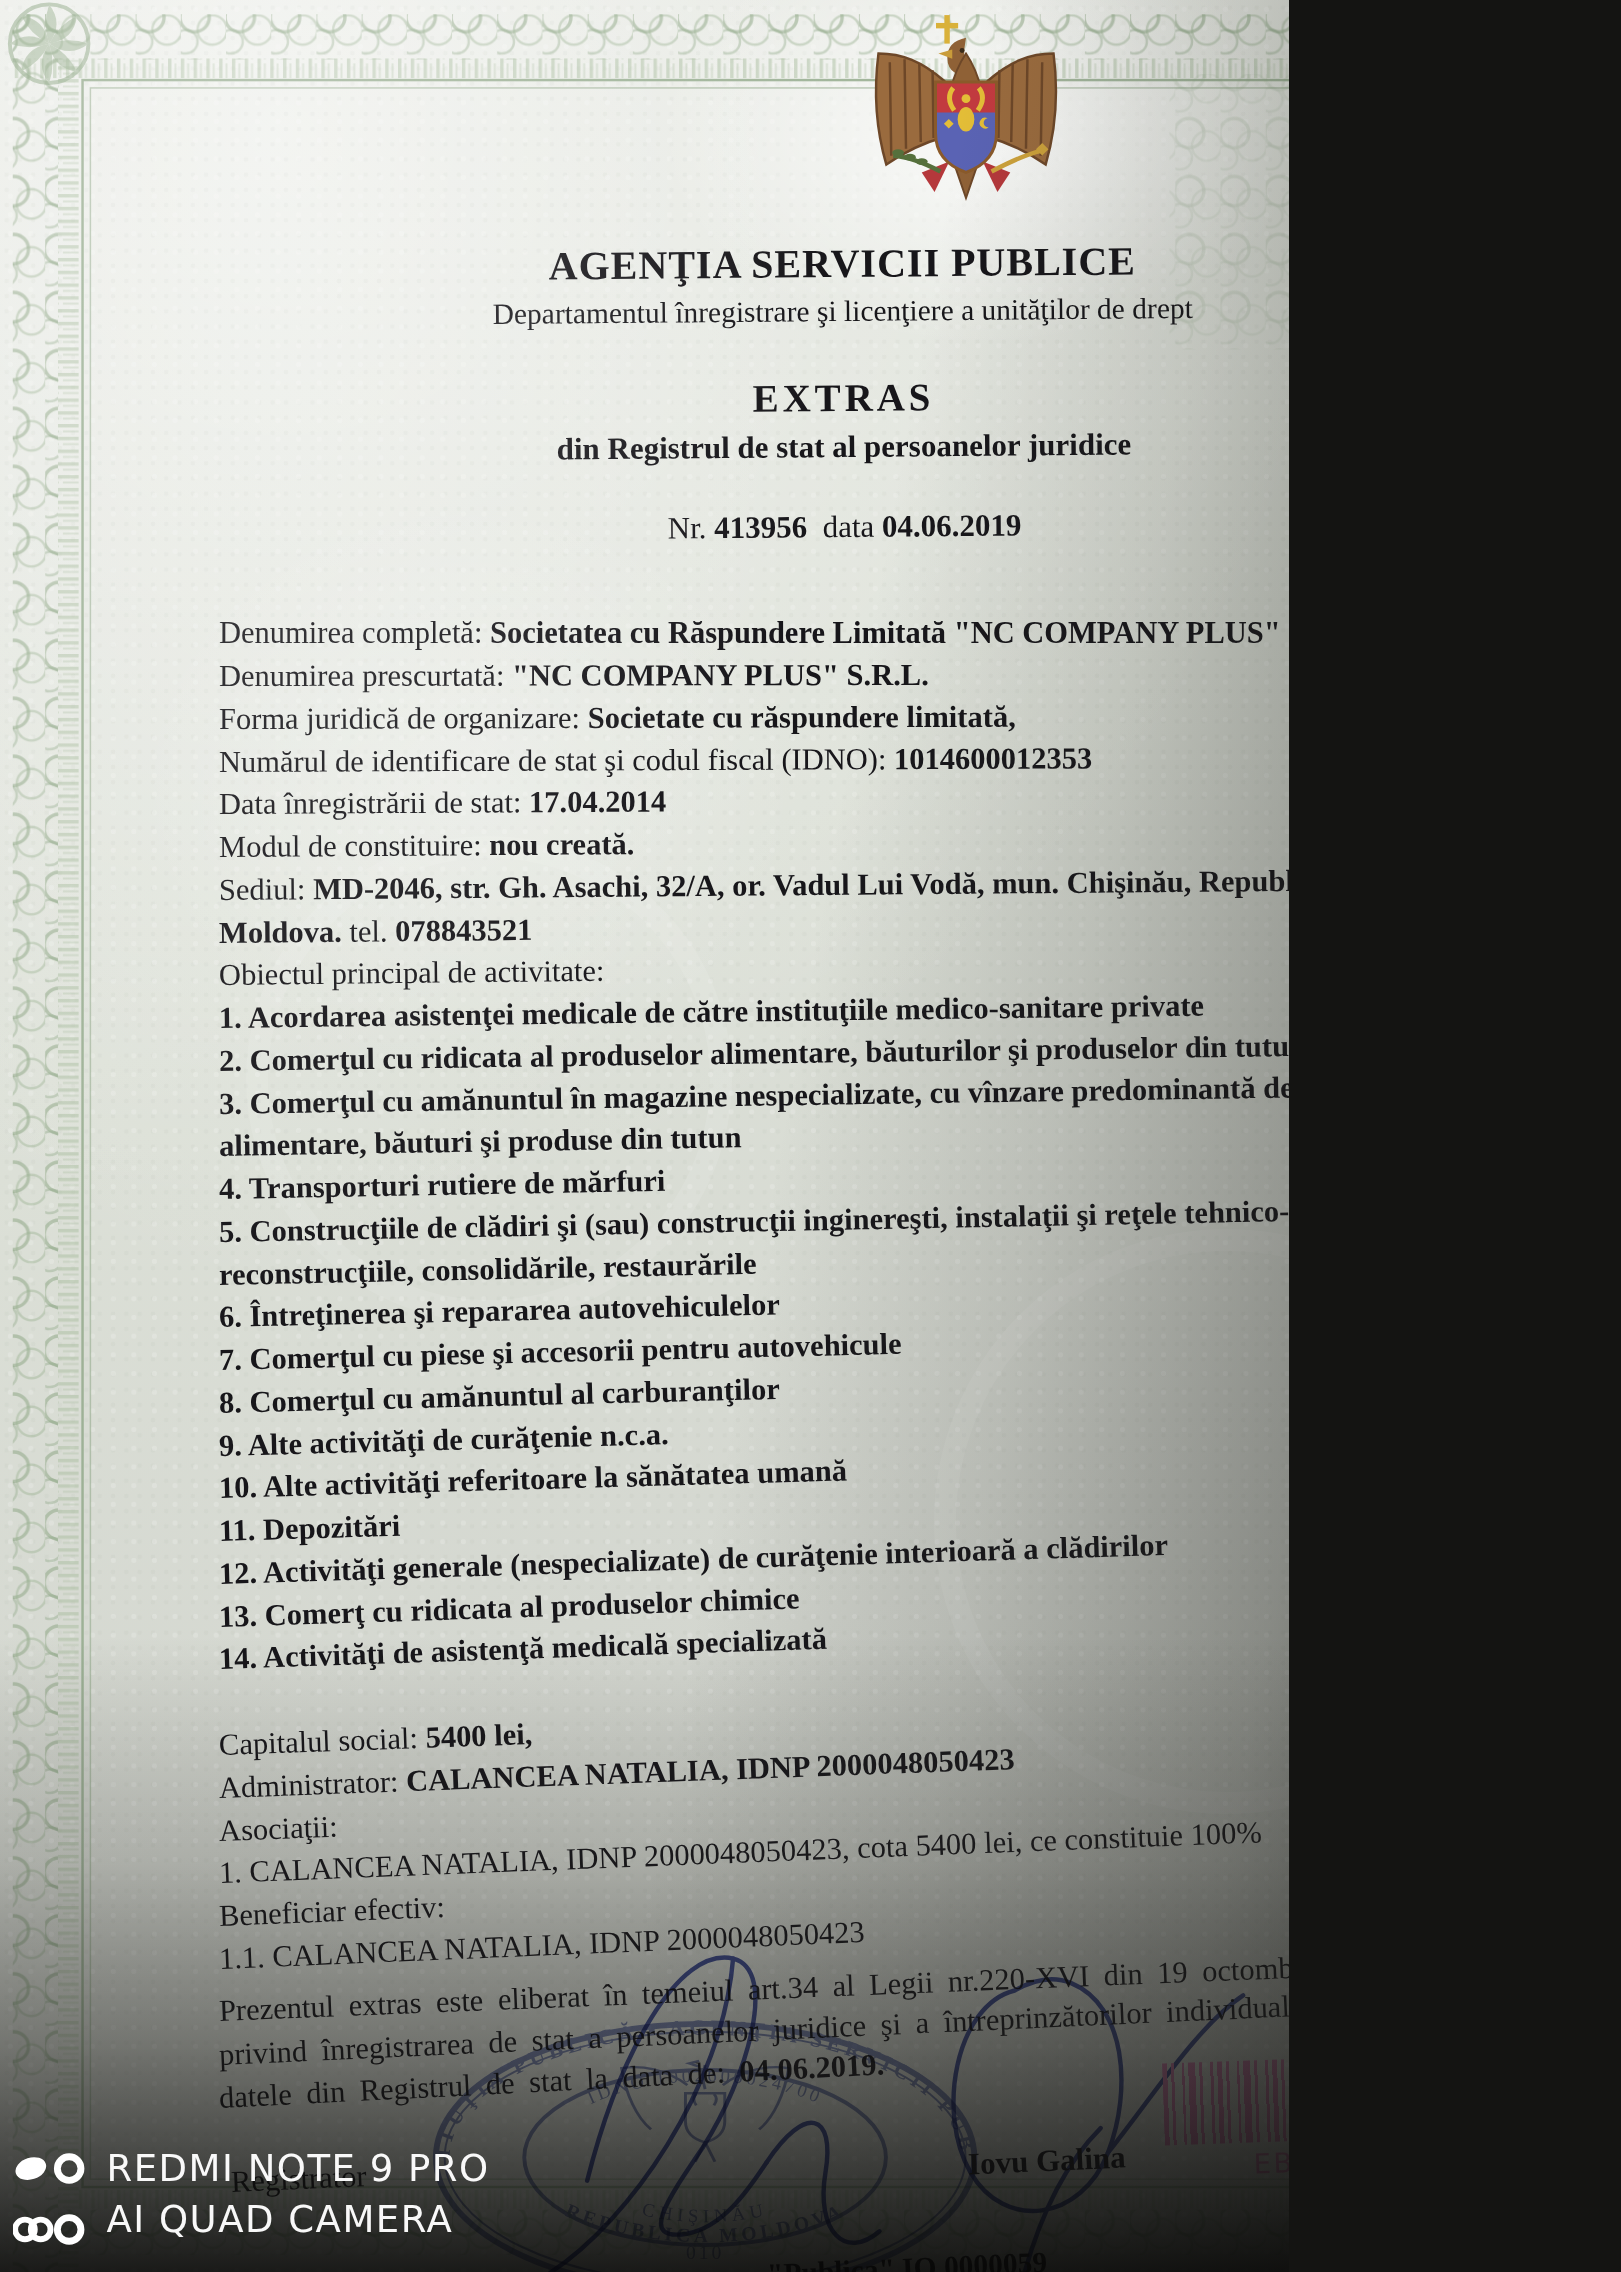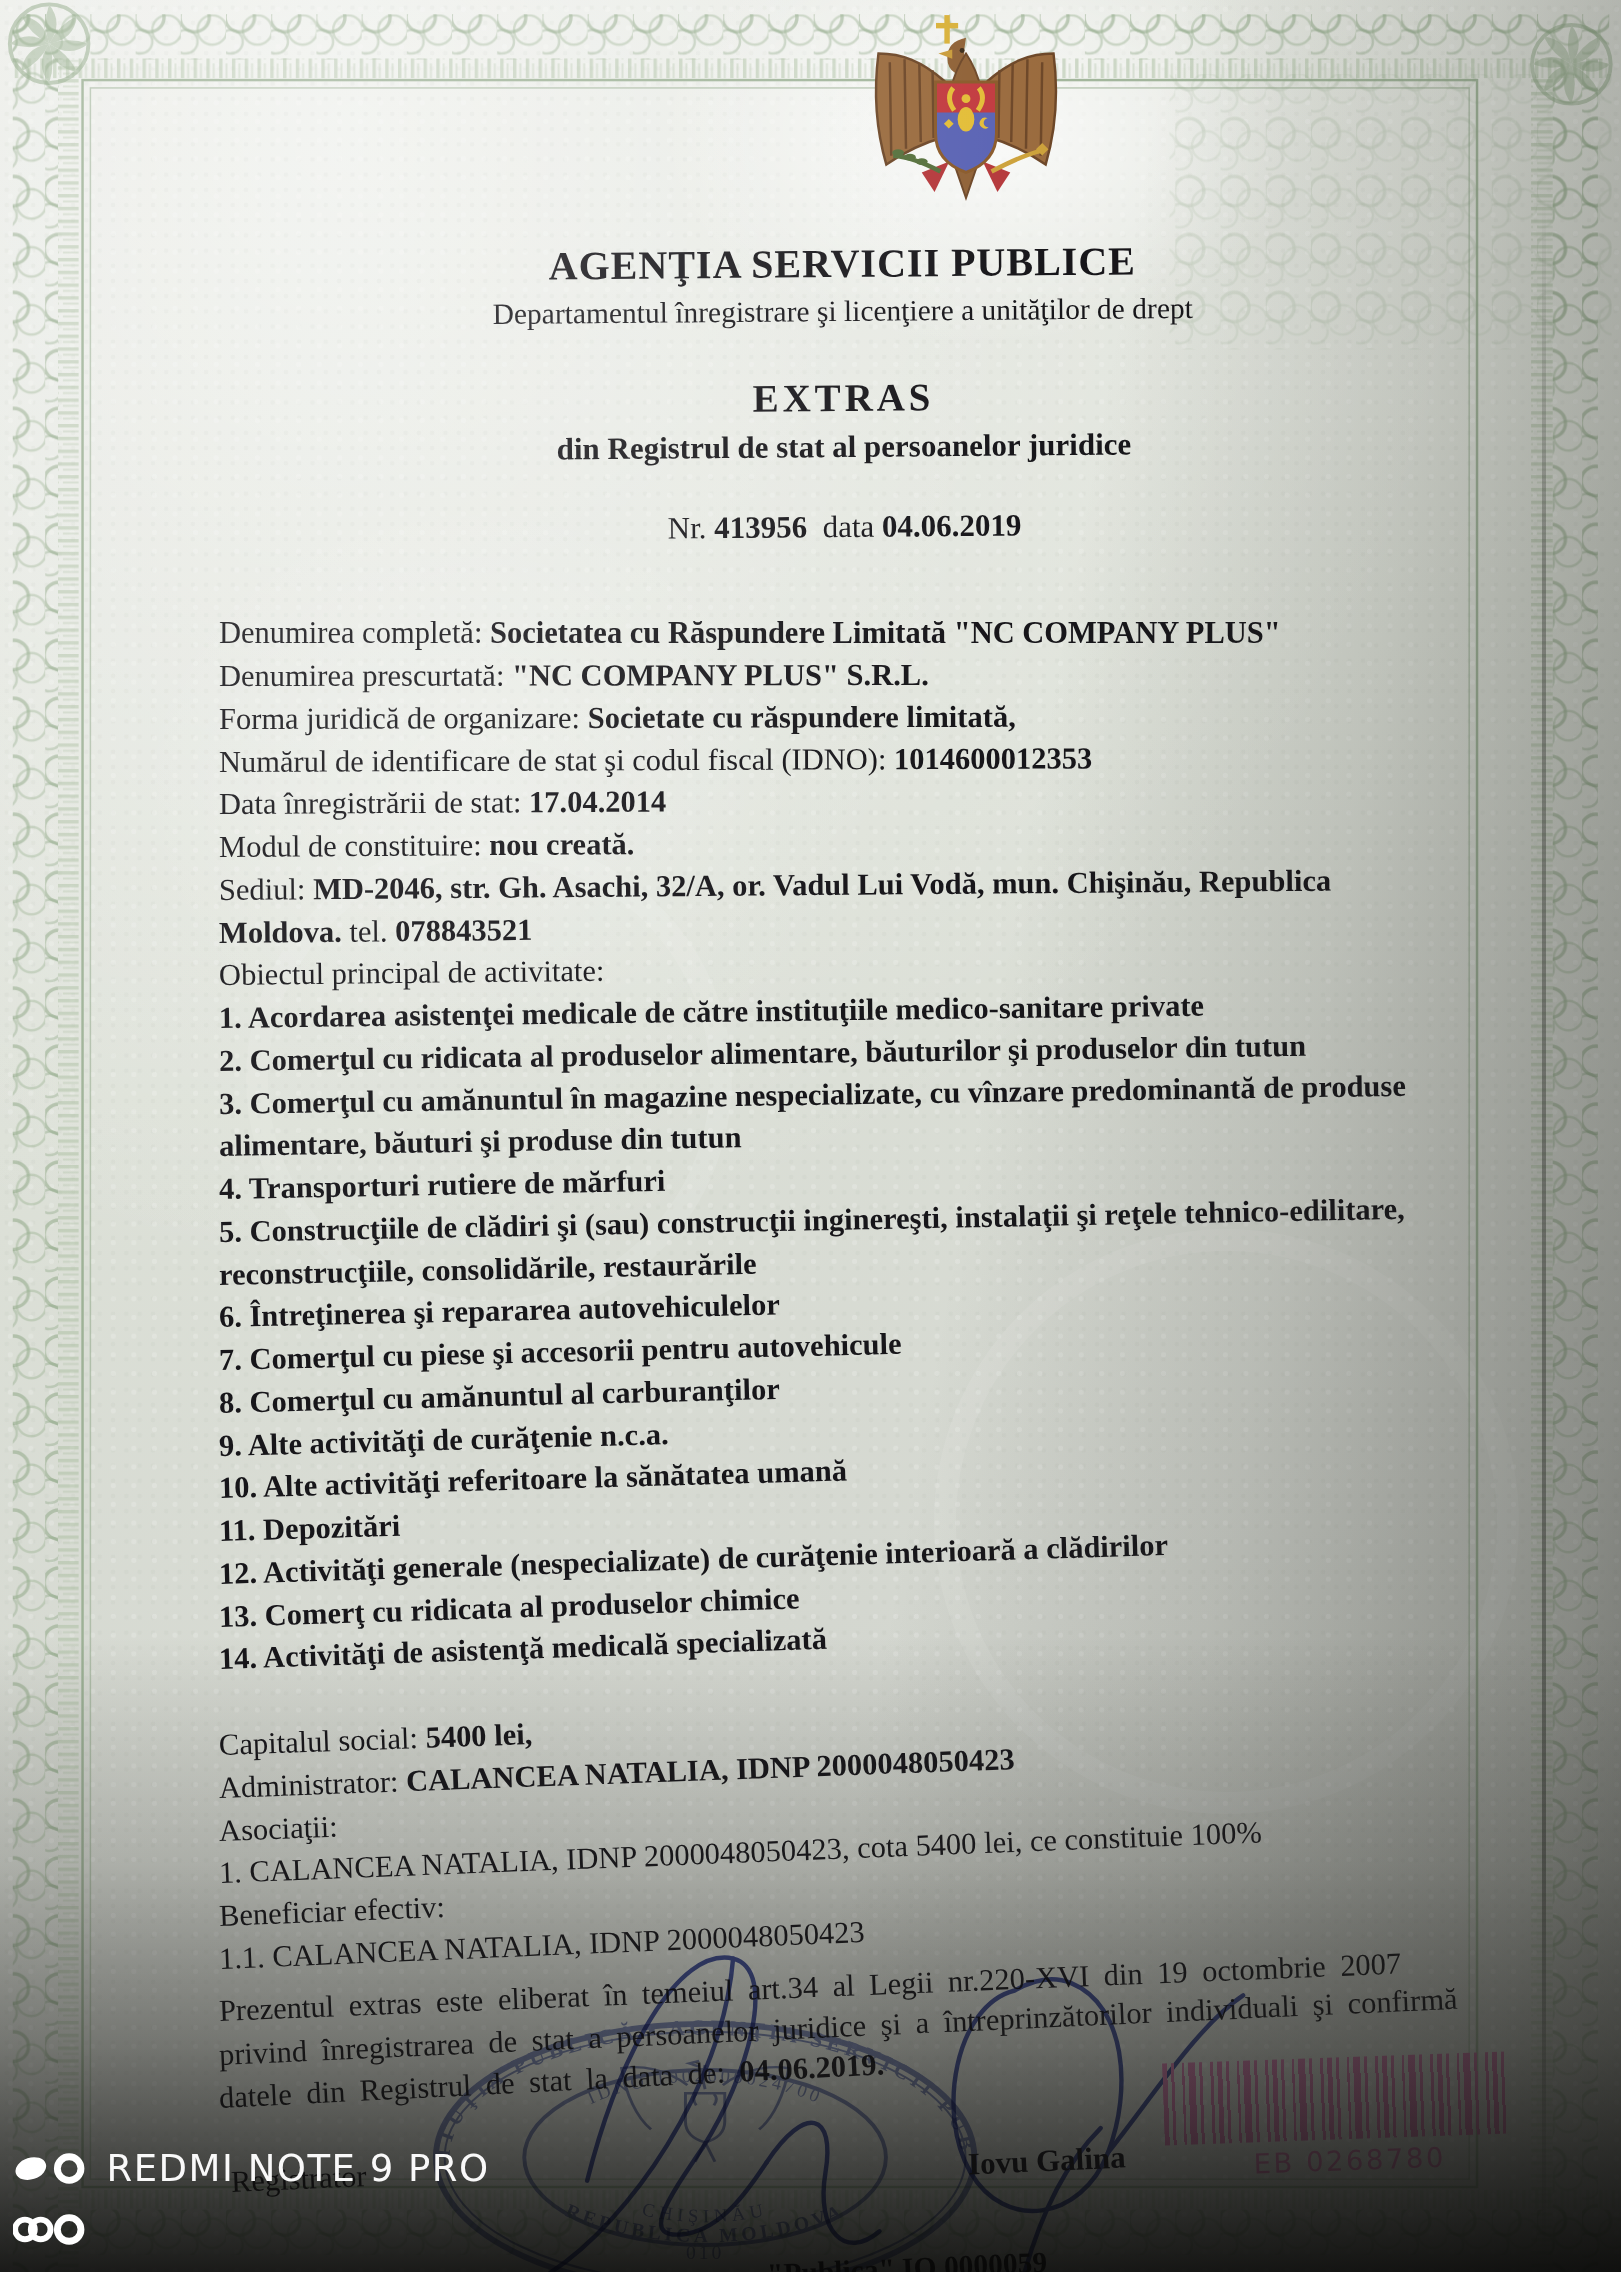--- a/index.html
+++ b/index.html
@@ -1,16 +1,16 @@
 <!DOCTYPE html>
 <html style="font-size:7.9px"><head>
 <meta charset="utf-8">
 <style>
   html,body{margin:0;padding:0;background:#141412;}
-  .photo{position:relative;width:1621px;height:2273px;overflow:hidden;background:#141412;
+  .photo{position:relative;width:1289px;height:2273px;overflow:hidden;background:#141412;
          font-family:"Liberation Serif", serif;}
   .paper{position:absolute;inset:0;background:
       radial-gradient(circle at 22% 6%, rgba(255,255,255,.45), rgba(255,255,255,0) 46%),
       linear-gradient(160deg,#e6e8e2 0%,#dde1d8 40%,#d3d6cf 70%,#c6c9c1 100%);}
   .paper::before{content:'';position:absolute;inset:0;opacity:.5;
       background-image:radial-gradient(circle, rgba(255,255,255,.38) 0 2.5px, transparent 2.9px),
                        radial-gradient(circle, rgba(140,150,135,.12) 0 2px, transparent 2.5px);
       background-size:20.6px 18.7px, 13.3px 15.2px;}
   .blob{position:absolute;border-radius:50%;pointer-events:none;}
   .blob1{left:614px;top:-108px;width:737px;height:482px;
@@ -270,16 +270,17 @@
   <div class="watermark">
     <svg width="74" height="113" viewBox="0 0 75 115">
       <ellipse cx="18" cy="26" rx="16" ry="11" fill="#fff" transform="rotate(-18 18 26)"></ellipse>
       <circle cx="57" cy="26" r="12" fill="none" stroke="#fff" stroke-width="7"></circle>
       <circle cx="12" cy="88" r="10" fill="none" stroke="#fff" stroke-width="6"></circle>
       <circle cx="28" cy="88" r="10" fill="none" stroke="#fff" stroke-width="6"></circle>
       <circle cx="57" cy="88" r="12" fill="none" stroke="#fff" stroke-width="7"></circle>
     </svg>
     <div class="wm-text">
       <div>REDMI NOTE 9 PRO</div>
+      <div>AI QUAD CAMERA</div>
     </div>
   </div>
 </div>
 
 
 </body></html>

